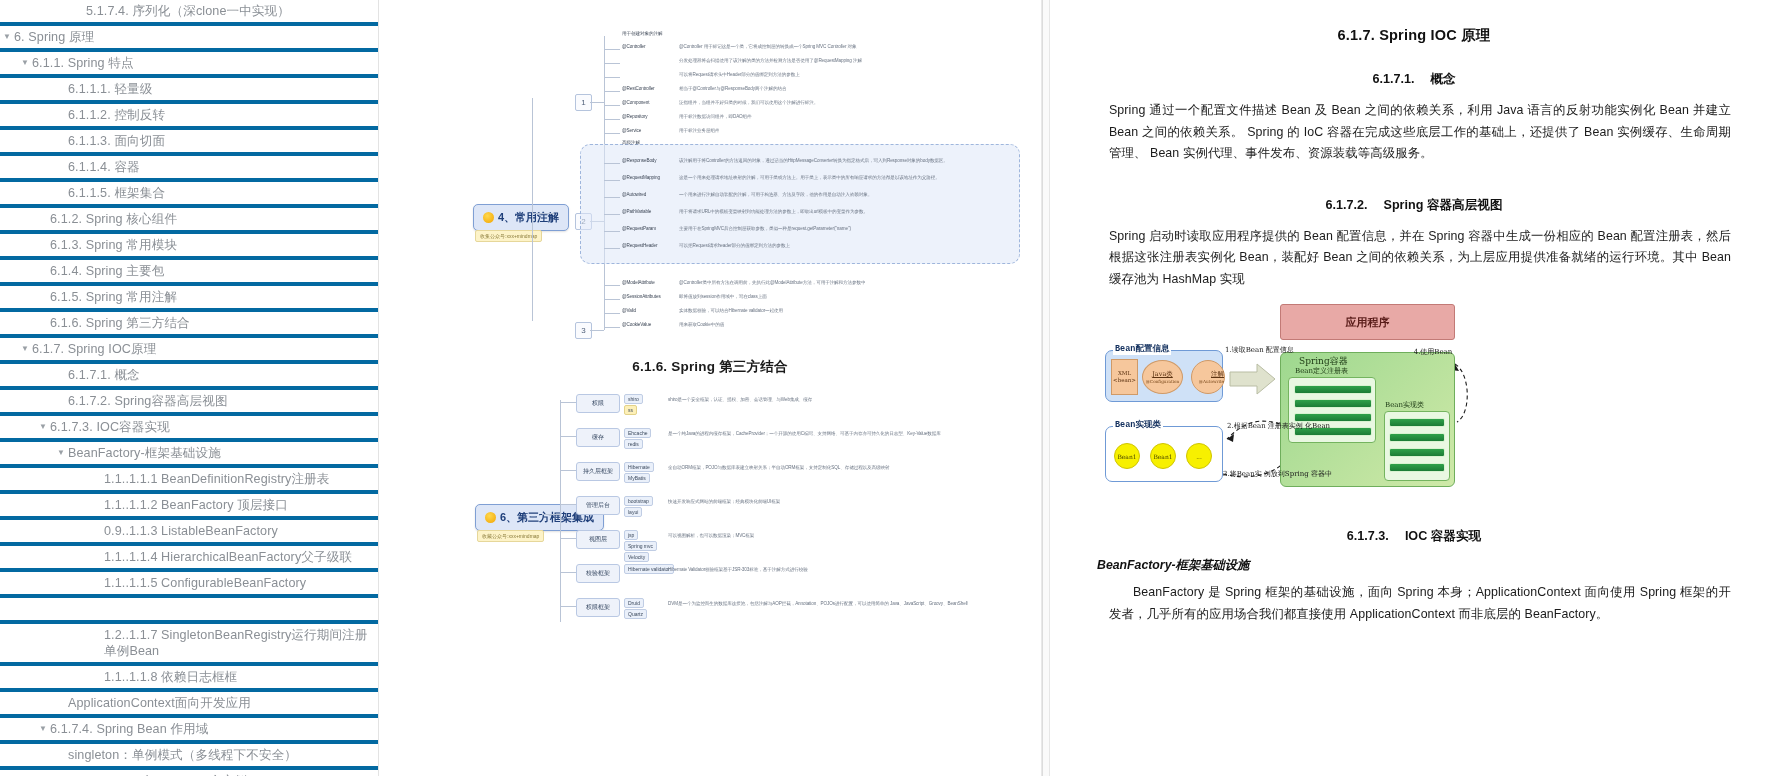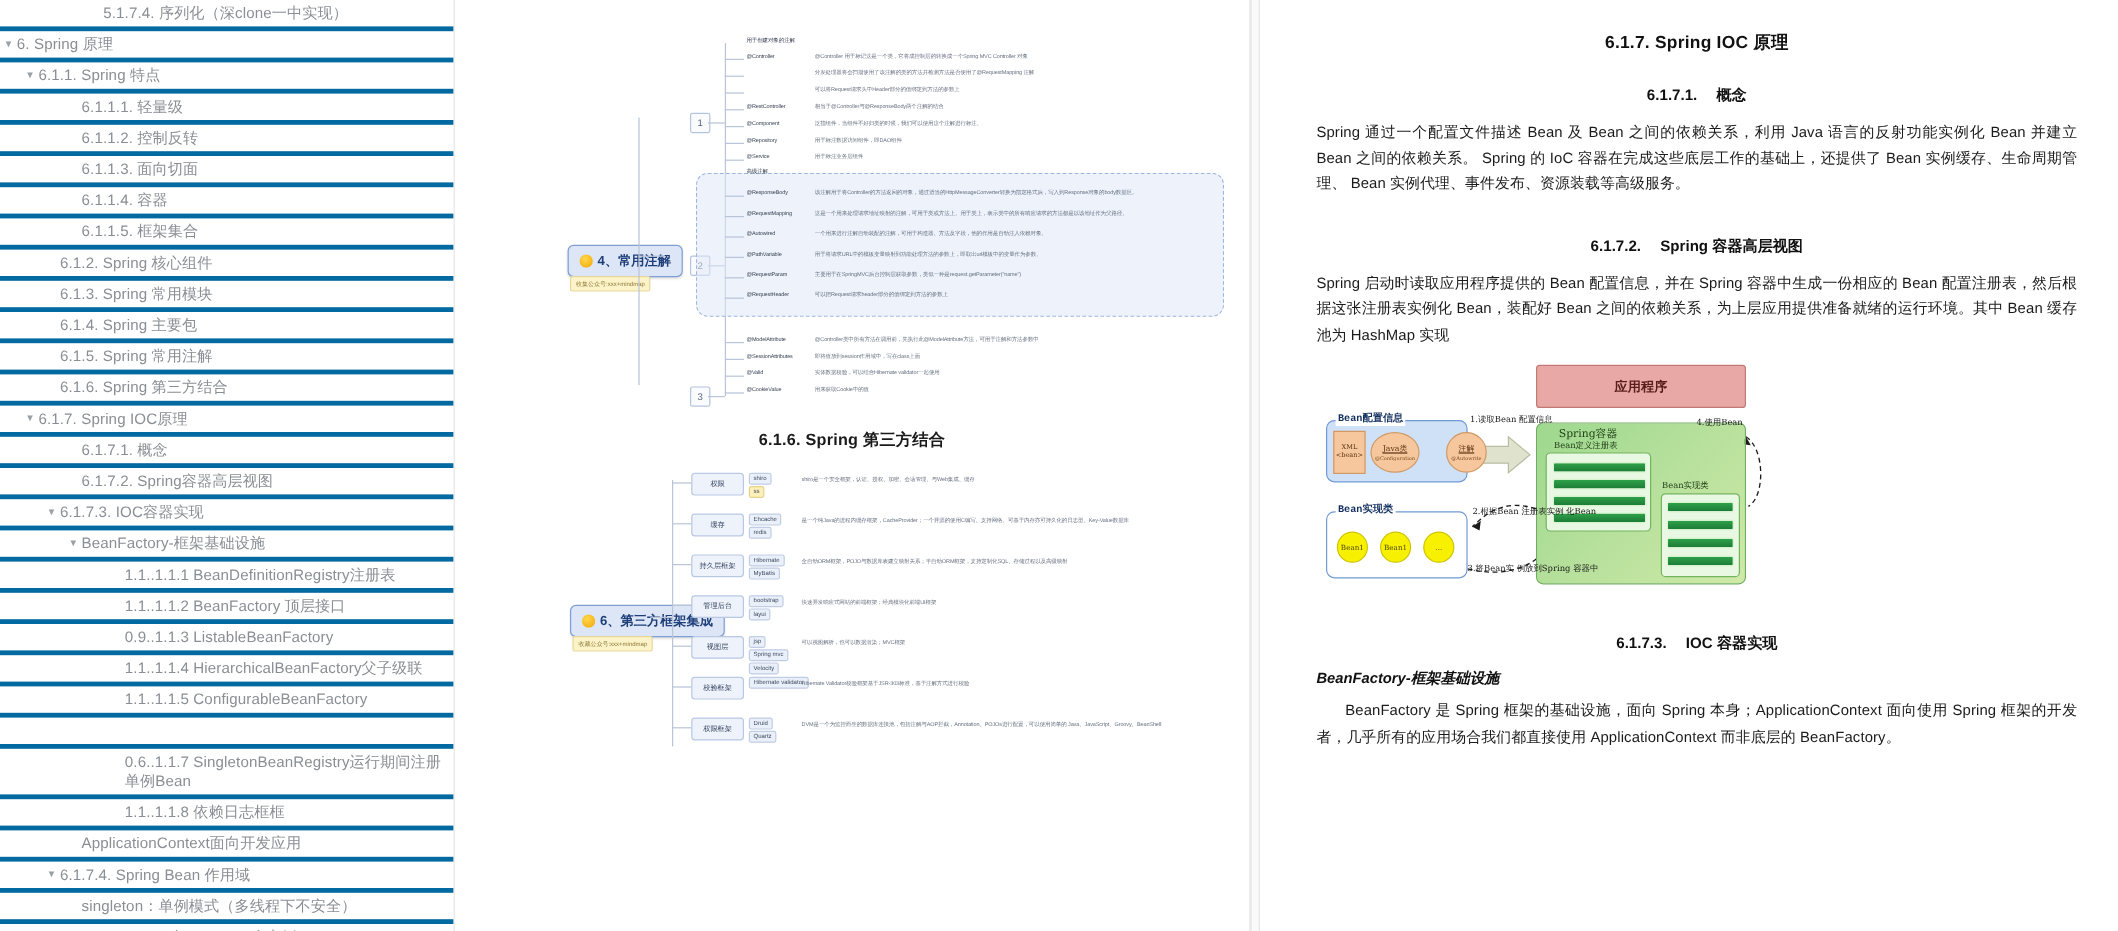--- a/index.html
+++ b/index.html
@@ -105,21 +105,21 @@
     text-align:center;font-size:14.5px;font-weight:bold;color:#111;
     margin:6px 0 26px 0;letter-spacing:.2px;
   }
   .h4{
     text-align:center;font-size:12.6px;font-weight:bold;color:#111;
     margin:0 0 12px 0;
   }
   .h4 .num{margin-right:16px;}
   .p{
     font-size:12.4px;line-height:21.5px;color:#1b1b1b;
-    text-align:justify;margin:0 0 6px 0;letter-spacing:.1px;
+    text-align:justify;margin:0 0 6px 12px;letter-spacing:.1px;
   }
   .p.indent{text-indent:24px;}
   .sub-em{
     font-size:12.3px;font-weight:bold;font-style:italic;color:#111;
     margin:6px 0 8px 0;
   }
   .spacer-26{height:26px;}
 
   
   .fig{position:relative;width:355px;height:190px;margin:14px auto 8px 8px;}
@@ -330,21 +330,21 @@
           <span class="tw empty">▶</span>
           <span class="label">1.1..1.1.5 ConfigurableBeanFactory</span>
         </li>
         <li class="node">
           <span style="flex: 0 0 90px;"></span>
           <span class="tw empty">▶</span>
         </li>
         <li class="node">
           <span style="flex: 0 0 90px;"></span>
           <span class="tw empty">▶</span>
-          <span class="label">0.6..1.1.7 SingletonBeanRegistry运行期间注册单例Bean</span>
+          <span class="label">1.2..1.1.7 SingletonBeanRegistry运行期间注册单例Bean</span>
         </li>
         <li class="node">
           <span style="flex: 0 0 90px;"></span>
           <span class="tw empty">▶</span>
           <span class="label">1.1..1.1.8 依赖日志框框</span>
         </li>
         <li class="node">
           <span style="flex: 0 0 54px;"></span>
           <span class="tw empty">▶</span>
           <span class="label">ApplicationContext面向开发应用</span>
@@ -597,21 +597,21 @@
         <div class="cfg-box">
           <div class="cfg-title">Bean配置信息</div>
           <div class="xmlcard">
             <span>XML</span>
             <span>&lt;bean&gt;</span>
           </div>
           <div class="ellipse" style="left:36px;top:9px;width:41px;height:34px;">
             <span class="t1">Java类</span>
             <span class="t2">@Configuration</span>
           </div>
-          <div class="ellipse" style="left:99px;top:9px;width:34px;height:34px;">
+          <div class="ellipse" style="left:85px;top:9px;width:34px;height:34px;align-items:flex-end;">
             <span class="t1">注解</span>
             <span class="t2">@Autowrite</span>
           </div>
         </div>
 
         <div class="impl-box">
           <div class="cfg-title">Bean实现类</div>
           <div class="circ" style="left:8px;top:16px;">Bean1</div>
           <div class="circ" style="left:44px;top:16px;">Bean1</div>
           <div class="circ" style="left:80px;top:16px;">...</div>

